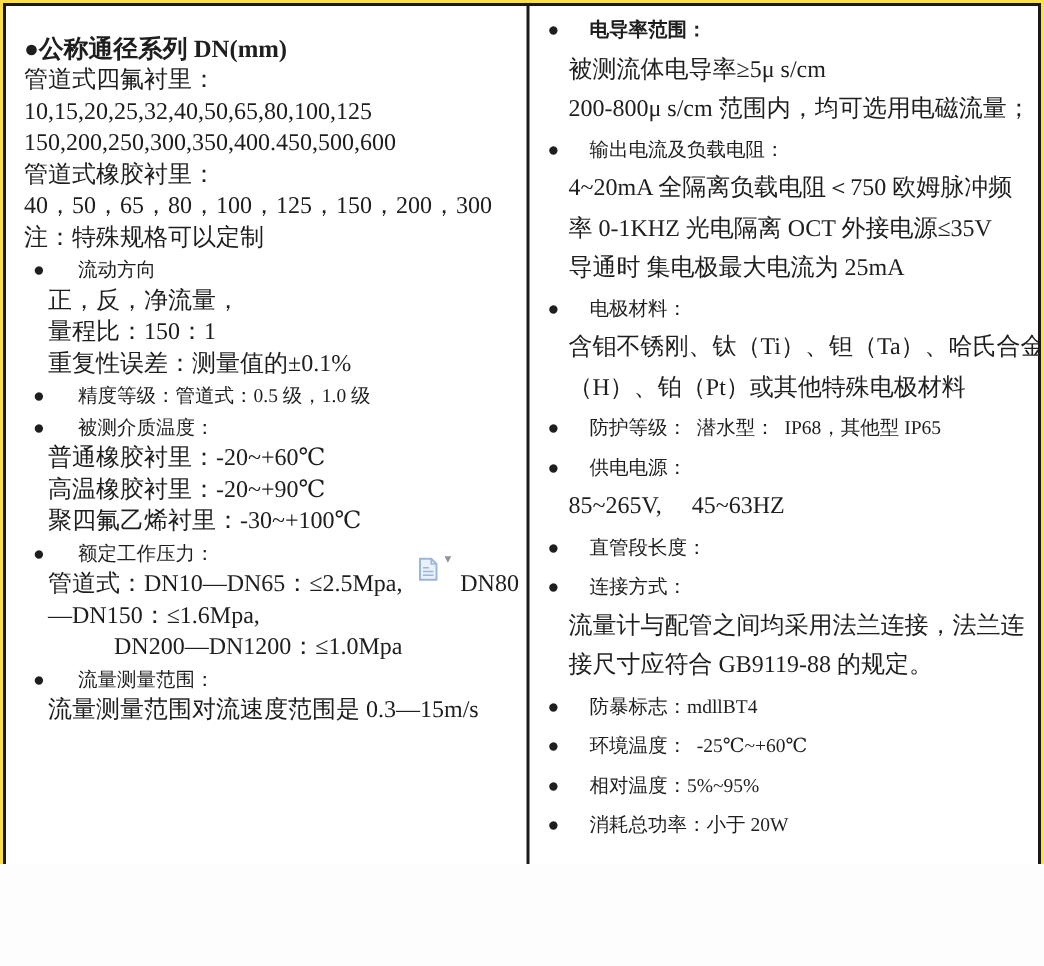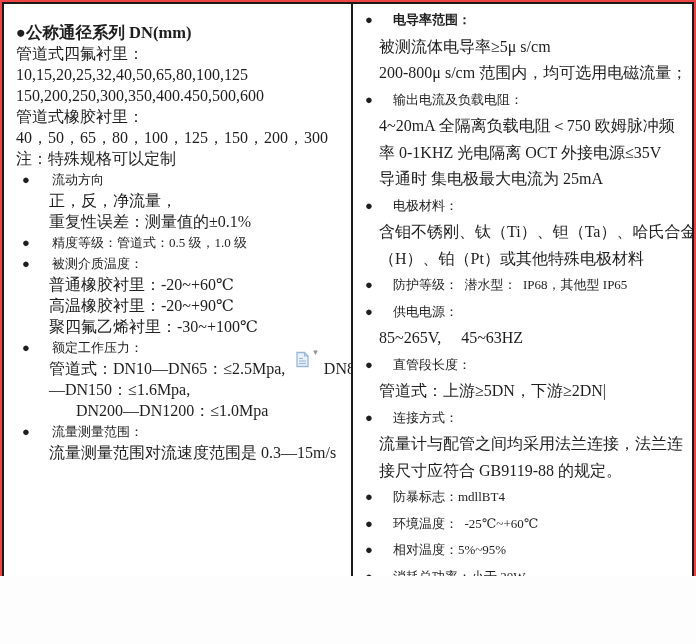--- a/index.html
+++ b/index.html
@@ -1,42 +1,42 @@
 <!DOCTYPE html>
 <html><head>
 <meta charset="utf-8">
 <style>
   html,body{margin:0;padding:0;}
   body{
     width:696px;height:644px;background:#fdfdfd;
     font-family:"Liberation Serif","DejaVu Serif",serif;
     color:#1e1e1e;
   }
-  .page{position:relative;width:696px;height:576px;background:#ef4444;overflow:hidden;}
+  .page{position:relative;width:696px;height:576px;background:#fde047;overflow:hidden;}
   .spec-table{
     position:absolute;left:2px;top:2px;box-sizing:border-box;
     width:692px;height:640px;border:2px solid #1a1a1a;
     display:flex;background:#ffffff;
   }
   .cell{box-sizing:border-box;overflow:hidden;height:100%;}
   .cell.left{
     width:349px;border-right:2px solid #1a1a1a;
     padding:18px 2px 0 12px;
   }
   .cell.right{flex:1;padding:3px 2px 0 10px;}
   .line{white-space:pre;font-size:16px;}
   .cell.left .line{line-height:21px;}
   .cell.right .line{line-height:26.5px;}
   .line.title{font-weight:bold;font-size:16.5px;}
   .line.bold{font-weight:bold;}
   .bullet-row{display:flex;align-items:flex-start;}
   .bullet{flex:0 0 auto;font-size:13px;}
   .cell.left .bullet{width:33px;padding-left:3px;box-sizing:border-box;}
   .cell.right .bullet{width:29px;padding-left:1px;box-sizing:border-box;}
-  .cell.left .line.i1{margin-left:33px;}
+  .cell.left .line.i1{margin-left:16px;}
   .cell.left .line.i2{margin-left:60px;}
   .cell.right .line.i1{margin-left:16px;}
   .paste-icon-wrap{
     display:inline-block;transform:translateY(-11px);
     margin:0 6px 0 10px;vertical-align:baseline;line-height:0;
   }
   .paste-icon-wrap svg{vertical-align:middle;}
   .drop-arrow{
     display:inline-block;font-family:"DejaVu Sans",sans-serif;
     font-size:9px;color:#8f9398;vertical-align:8px;margin-left:3px;
@@ -50,20 +50,21 @@
     <div class="cell left">
         <div class="line title">●公称通径系列 DN(mm)</div>
         <div class="line plain">管道式四氟衬里：</div>
         <div class="line plain">10,15,20,25,32,40,50,65,80,100,125</div>
         <div class="line plain">150,200,250,300,350,400.450,500,600</div>
         <div class="line plain">管道式橡胶衬里：</div>
         <div class="line plain">40，50，65，80，100，125，150，200，300</div>
         <div class="line plain">注：特殊规格可以定制</div>
         <div class="line bullet bullet-row"><span class="bullet">●</span><span>流动方向</span></div>
         <div class="line i1">正，反，净流量，</div>
+        <div class="line i1">量程比：150：1</div>
         <div class="line i1">重复性误差：测量值的±0.1%</div>
         <div class="line bullet bullet-row"><span class="bullet">●</span><span>精度等级：管道式：0.5 级，1.0 级</span></div>
         <div class="line bullet bullet-row"><span class="bullet">●</span><span>被测介质温度：</span></div>
         <div class="line i1">普通橡胶衬里：-20~+60℃</div>
         <div class="line i1">高温橡胶衬里：-20~+90℃</div>
         <div class="line i1">聚四氟乙烯衬里：-30~+100℃</div>
         <div class="line bullet bullet-row"><span class="bullet">●</span><span>额定工作压力：</span></div>
         <div class="line i1"><span>管道式：DN10—DN65：≤2.5Mpa,</span><span class="paste-icon-wrap"><svg width="15" height="17" viewBox="0 0 15 17">
               <path d="M2 1.5 h7.5 l3.5 3.5 v10.5 h-11 z" fill="#e9f1fa" stroke="#9cb6d8" stroke-width="1.3"></path>
               <path d="M9.5 1.5 v3.5 h3.5" fill="none" stroke="#9cb6d8" stroke-width="1.1"></path>
@@ -84,21 +85,20 @@
         <div class="line i1">4~20mA 全隔离负载电阻＜750 欧姆脉冲频</div>
         <div class="line i1">率 0-1KHZ 光电隔离 OCT 外接电源≤35V</div>
         <div class="line i1">导通时 集电极最大电流为 25mA</div>
         <div class="line bullet bullet-row"><span class="bullet">●</span><span>电极材料：</span></div>
         <div class="line i1">含钼不锈刚、钛（Ti）、钽（Ta）、哈氏合金</div>
         <div class="line i1">（H）、铂（Pt）或其他特殊电极材料</div>
         <div class="line bullet bullet-row"><span class="bullet">●</span><span>防护等级：  潜水型：  IP68，其他型 IP65</span></div>
         <div class="line bullet bullet-row"><span class="bullet">●</span><span>供电电源：</span></div>
         <div class="line i1">85~265V,     45~63HZ</div>
         <div class="line bullet bullet-row"><span class="bullet">●</span><span>直管段长度：</span></div>
-        <div class="line i1">管道式：上游≥5DN，下游≥2DN|</div>
         <div class="line bullet bullet-row"><span class="bullet">●</span><span>连接方式：</span></div>
         <div class="line i1">流量计与配管之间均采用法兰连接，法兰连</div>
         <div class="line i1">接尺寸应符合 GB9119-88 的规定。</div>
         <div class="line bullet bullet-row"><span class="bullet">●</span><span>防暴标志：mdllBT4</span></div>
         <div class="line bullet bullet-row"><span class="bullet">●</span><span>环境温度：  -25℃~+60℃</span></div>
         <div class="line bullet bullet-row"><span class="bullet">●</span><span>相对温度：5%~95%</span></div>
         <div class="line bullet bullet-row"><span class="bullet">●</span><span>消耗总功率：小于 20W</span></div>
       </div>
   </div>
 </div>

